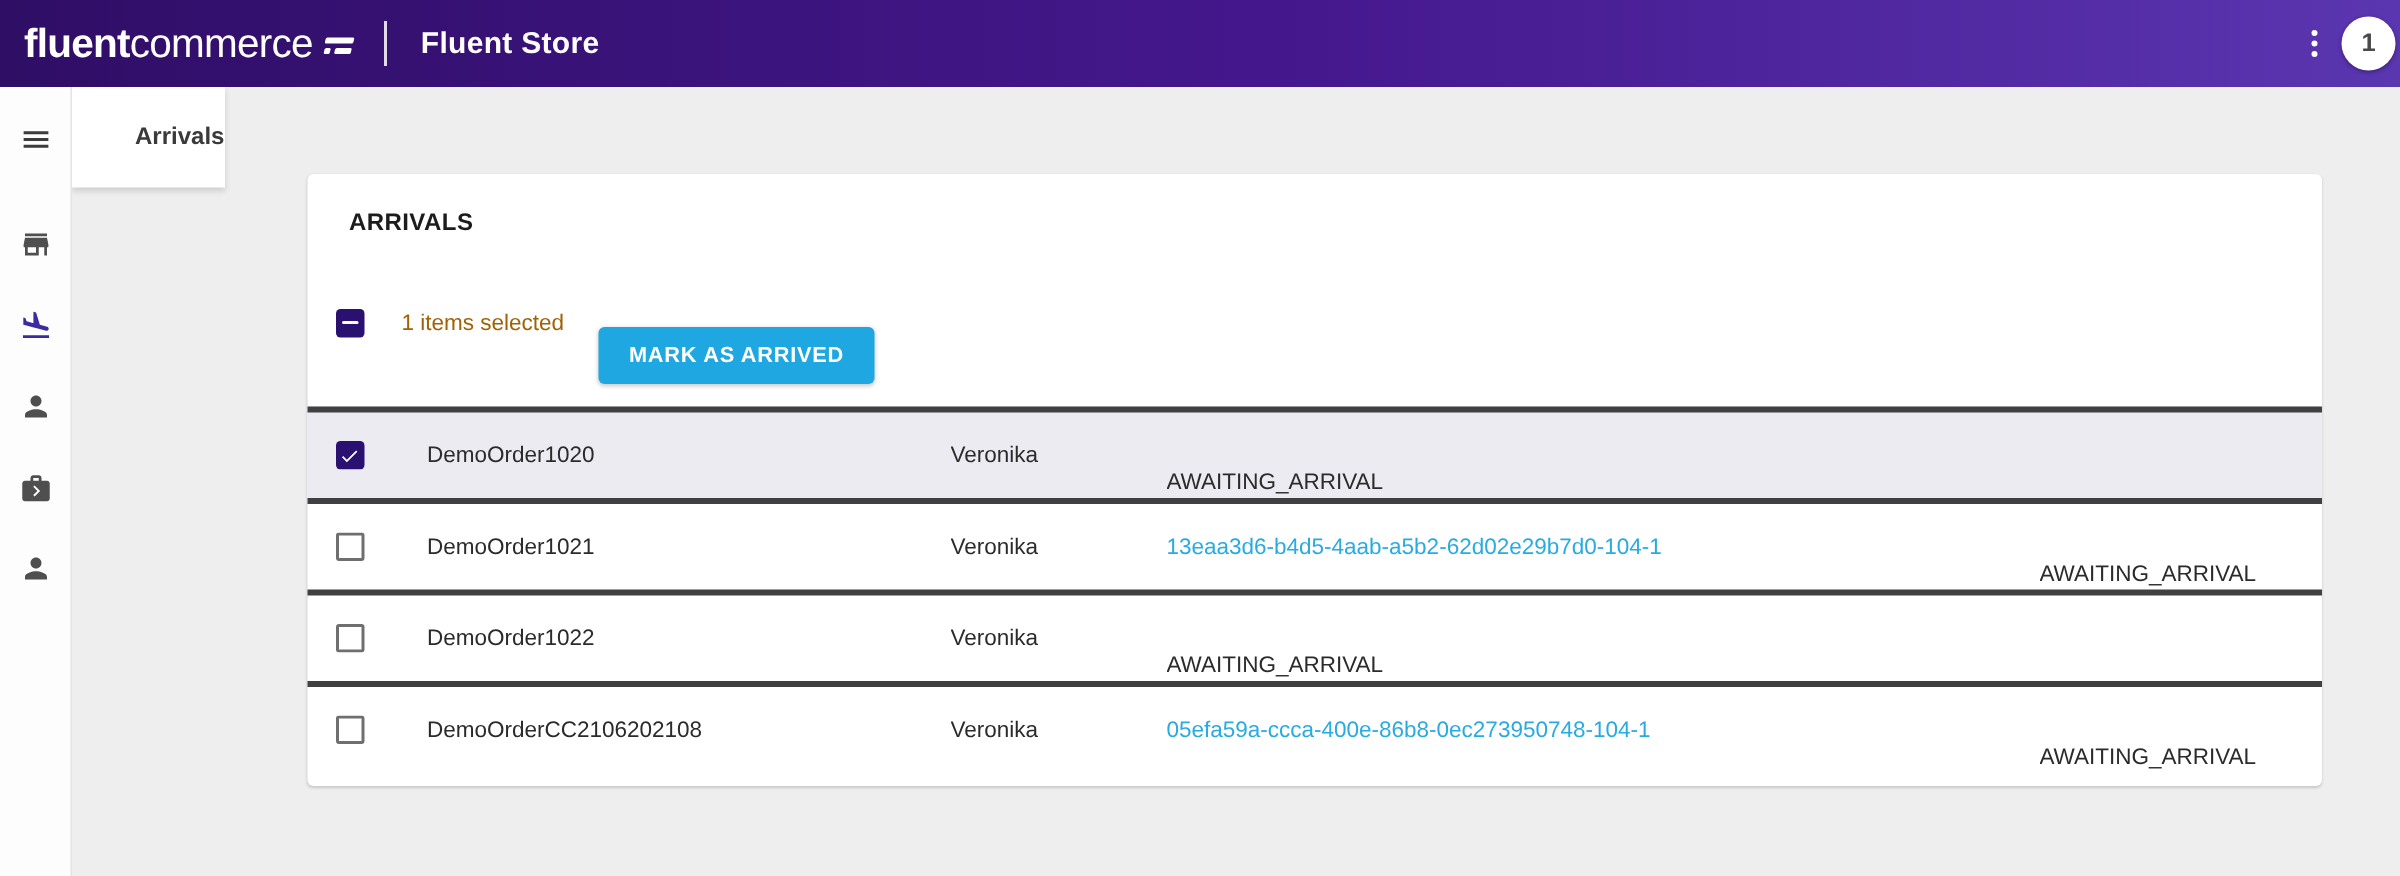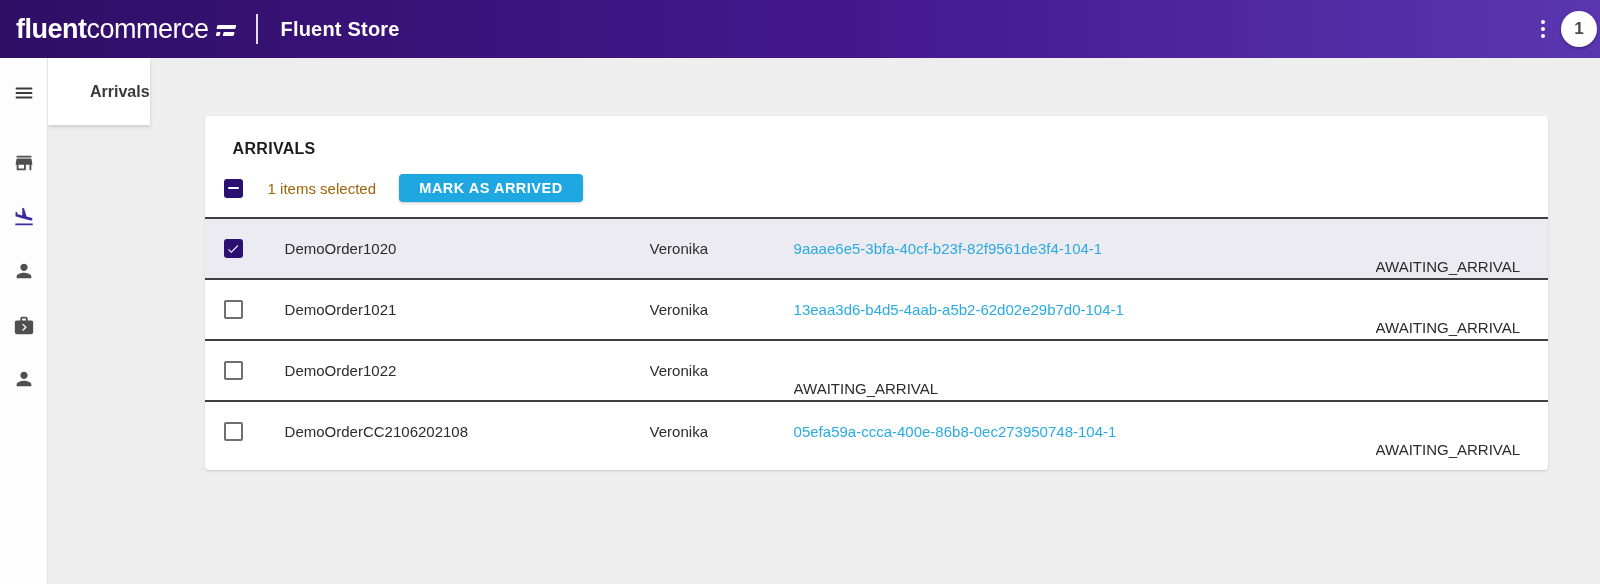--- a/index.html
+++ b/index.html
@@ -70,42 +70,42 @@
   
   .card {
     margin: 58px 52px 0 55px; background: #ffffff; border-radius: 4px;
     box-shadow: 0 1px 2px rgba(0,0,0,0.16); padding-bottom: 9px;
   }
   .card-title { font-size: 16px; font-weight: 800; letter-spacing: 0.3px; color: #1c1c1c;
     padding: 24px 28px 16px; }
   .selection-bar { display: flex; align-items: center; padding: 0 0 15px 19px; }
   .selection-label { margin-left: 25px; font-size: 15px; color: #a16207; }
   .action-btn {
-    margin-left: 23px; width: 184px; height: 28px; border: none; border-radius: 4px;
+    margin-left: 23px; width: 184px; height: 38px; border: none; border-radius: 4px;
     background: #1ea7e0; color: #ffffff; font-family: inherit;
     font-size: 14.5px; font-weight: 800; letter-spacing: 0.5px;
-    box-shadow: 0 1px 3px rgba(0,0,0,0.22); cursor: pointer;
+    box-shadow: 0 1px 3px rgba(0,0,0,0.22); cursor: pointer; margin-top: 44px;
   }
 
   .checkbox {
     width: 19px; height: 19px; border-radius: 3px; flex: 0 0 19px;
     display: inline-flex; align-items: center; justify-content: center; cursor: pointer;
   }
   .checkbox.filled { background: #2a1070; }
   .checkbox.empty { background: #ffffff; border: 2px solid #6f6f6f; border-radius: 2px; }
   .checkbox svg { width: 14px; height: 14px; fill: #ffffff; }
   .checkbox .minus { width: 11px; height: 2.5px; background: #ffffff; border-radius: 1px; }
 
   
-  .row { display: flex; align-items: center; height: 61px; border-top: 2px solid #404040; }
+  .row { display: flex; align-items: center; height: 61px; border-top: 4px solid #404040; }
   .row.selected { background: #edebf2; }
   .cell { font-size: 15px; color: #2b2b2b; white-space: nowrap; overflow: hidden; }
   .cell-cb { width: 80px; flex: 0 0 80px; padding-left: 19px; display: flex; align-items: center; }
   .cell-name { width: 349px; flex: 0 0 349px; }
-  .cell-customer { width: 144px; flex: 0 0 144px; margin-left: 16px; }
+  .cell-customer { width: 144px; flex: 0 0 144px; }
   .cell-ref { width: 582px; flex: 0 0 582px; }
   .cell-ref a { color: #29abe2; text-decoration: none; cursor: pointer; }
   .cell-status { flex: 1; margin-top: 35px; }
 </style>
 </head>
 <body>
 
 <div class="app">
 
   <header class="header">
@@ -191,21 +191,20 @@
             <div class="row selected">
               <div class="cell cell-cb">
                 <span class="checkbox filled">
                   <svg viewBox="0 0 24 24">
                       <path d="M9 16.17L4.83 12l-1.42 1.41L9 19 21 7l-1.41-1.41z"></path>
                     </svg>
                 </span>
               </div>
               <div class="cell cell-name">DemoOrder1020</div>
               <div class="cell cell-customer">Veronika</div>
-              <div class="cell cell-ref"><a>9aaae6e5-3bfa-40cf-b23f-82f9561de3f4-104-1</a></div>
               <div class="cell cell-status">AWAITING_ARRIVAL</div>
             </div>
 
             <div class="row">
               <div class="cell cell-cb">
                 <span class="checkbox empty"></span>
               </div>
               <div class="cell cell-name">DemoOrder1021</div>
               <div class="cell cell-customer">Veronika</div>
               <div class="cell cell-ref"><a>13eaa3d6-b4d5-4aab-a5b2-62d02e29b7d0-104-1</a></div>

